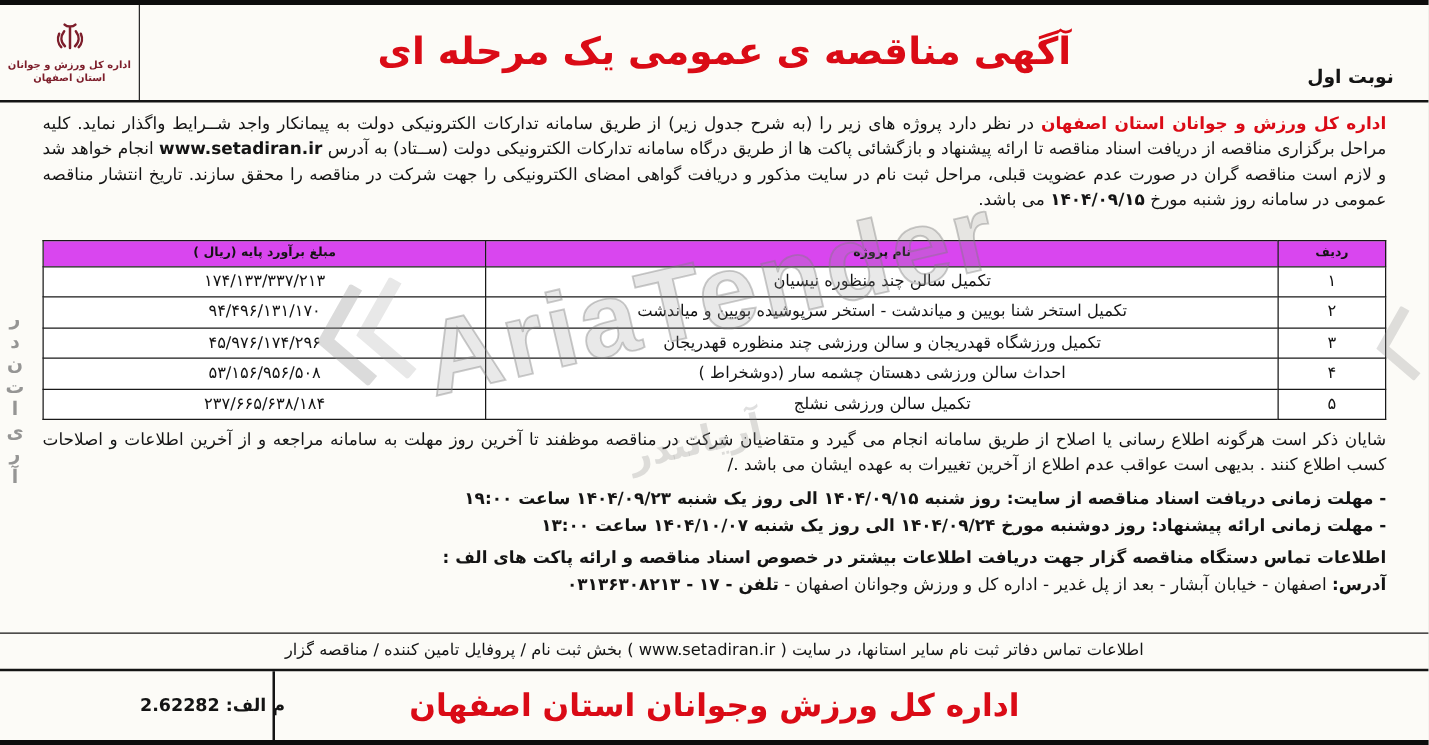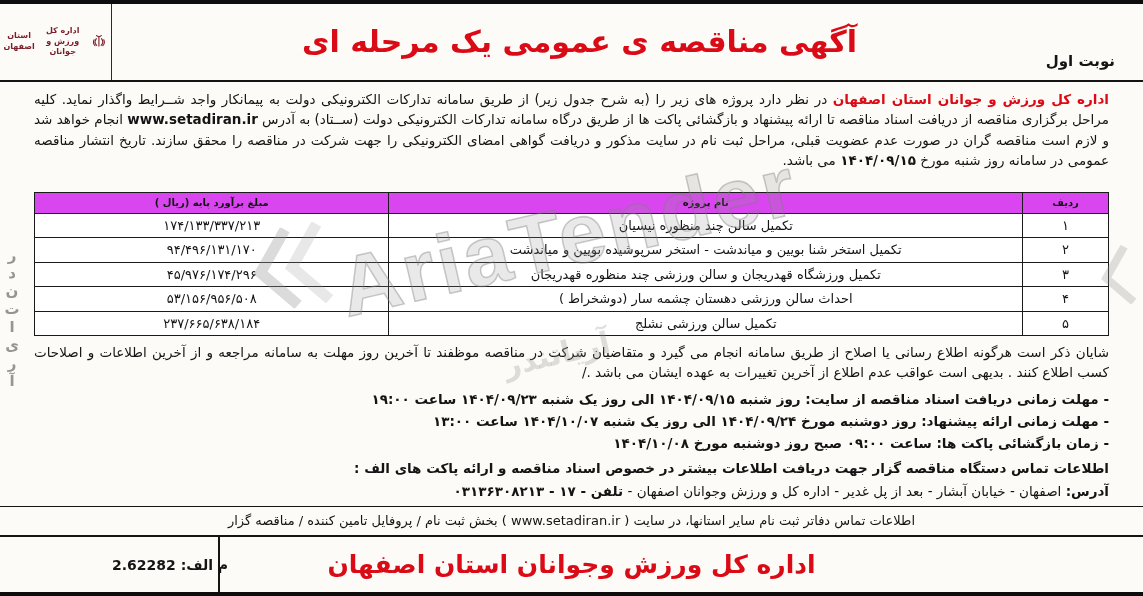--- a/index.html
+++ b/index.html
@@ -25,21 +25,21 @@
   .header { position:relative; height:78px; border-bottom:2px solid #141414; flex:0 0 auto; }
   .nobat  { position:absolute; top:8px; right:28px; font-size:15px; font-weight:bold;margin-top:40px; }
   .title  {
     position:absolute; top:20px; left:16px; right:0;
     text-align:center; font-size:30px; font-weight:bold; color:#da0b16;
     letter-spacing:0.5px;
   }
   .logo-box {
     position:absolute; left:0; top:0; bottom:0; width:112px;
     border-right:1.5px solid #2a2a2a;
-    display:flex; flex-direction:row; align-items:center; justify-content:center;
+    display:flex; flex-direction:column; align-items:center; justify-content:center;
     padding:3px; background:#fcfbf7;
   }
   .emblem { width:32px; height:32px; }
   .logo-line { font-size:8px; font-weight:bold; color:#7d1e2b; text-align:center; line-height:1.35; }
 
   
   .content { flex:1; padding:7px 34px 0; font-size:13.5px; line-height:1.5; }
   .intro { text-align:justify; margin-bottom:22px; }
   .red  { color:#da0b16; }
   .bold { font-weight:bold; }
@@ -179,21 +179,20 @@
           <td>تکمیل سالن ورزشی نشلج</td>
           <td><bdi dir="ltr">۲۳۷/۶۶۵/۶۳۸/۱۸۴</bdi></td>
         </tr>
       </tbody>
     </table>
 
     <p class="note">شایان ذکر است هرگونه اطلاع رسانی یا اصلاح از طریق سامانه انجام می گیرد و متقاضیان شرکت در مناقصه موظفند تا آخرین روز مهلت به سامانه مراجعه و از آخرین اطلاعات و اصلاحات کسب اطلاع کنند . بدیهی است عواقب عدم اطلاع از آخرین تغییرات به عهده ایشان می باشد ./</p>
 
     <div class="deadline"><span>- مهلت زمانی دریافت اسناد مناقصه از سایت:</span><span> روز شنبه ۱۴۰۴/۰۹/۱۵ الی روز یک شنبه ۱۴۰۴/۰۹/۲۳ ساعت ۱۹:۰۰</span></div>
     <div class="deadline"><span>- مهلت زمانی ارائه پیشنهاد:</span><span> روز دوشنبه مورخ ۱۴۰۴/۰۹/۲۴ الی روز یک شنبه ۱۴۰۴/۱۰/۰۷ ساعت ۱۳:۰۰</span></div>
-    <div class="deadline"><span>- زمان بازگشائی پاکت ها:</span><span> ساعت ۰۹:۰۰ صبح روز دوشنبه مورخ ۱۴۰۴/۱۰/۰۸</span></div>
 
     <p class="contact-heading">اطلاعات تماس دستگاه مناقصه گزار جهت دریافت اطلاعات بیشتر در خصوص اسناد مناقصه و ارائه پاکت های الف :</p>
 
     <p class="address-line"><span class="bold">آدرس:</span><span> اصفهان - خیابان آبشار - بعد از پل غدیر - اداره کل و ورزش وجوانان اصفهان - </span><span class="bold">تلفن - </span><bdi dir="ltr" class="bold">۰۳۱۳۶۳۰۸۲۱۳ - ۱۷</bdi></p>
 
   </main>
 
   <div class="rule"></div>
   <p class="offices"><span>اطلاعات تماس دفاتر ثبت نام سایر استانها، در سایت ( </span><bdi dir="ltr">www.setadiran.ir</bdi><span> ) بخش ثبت نام / پروفایل تامین کننده / مناقصه گزار</span></p>
 

